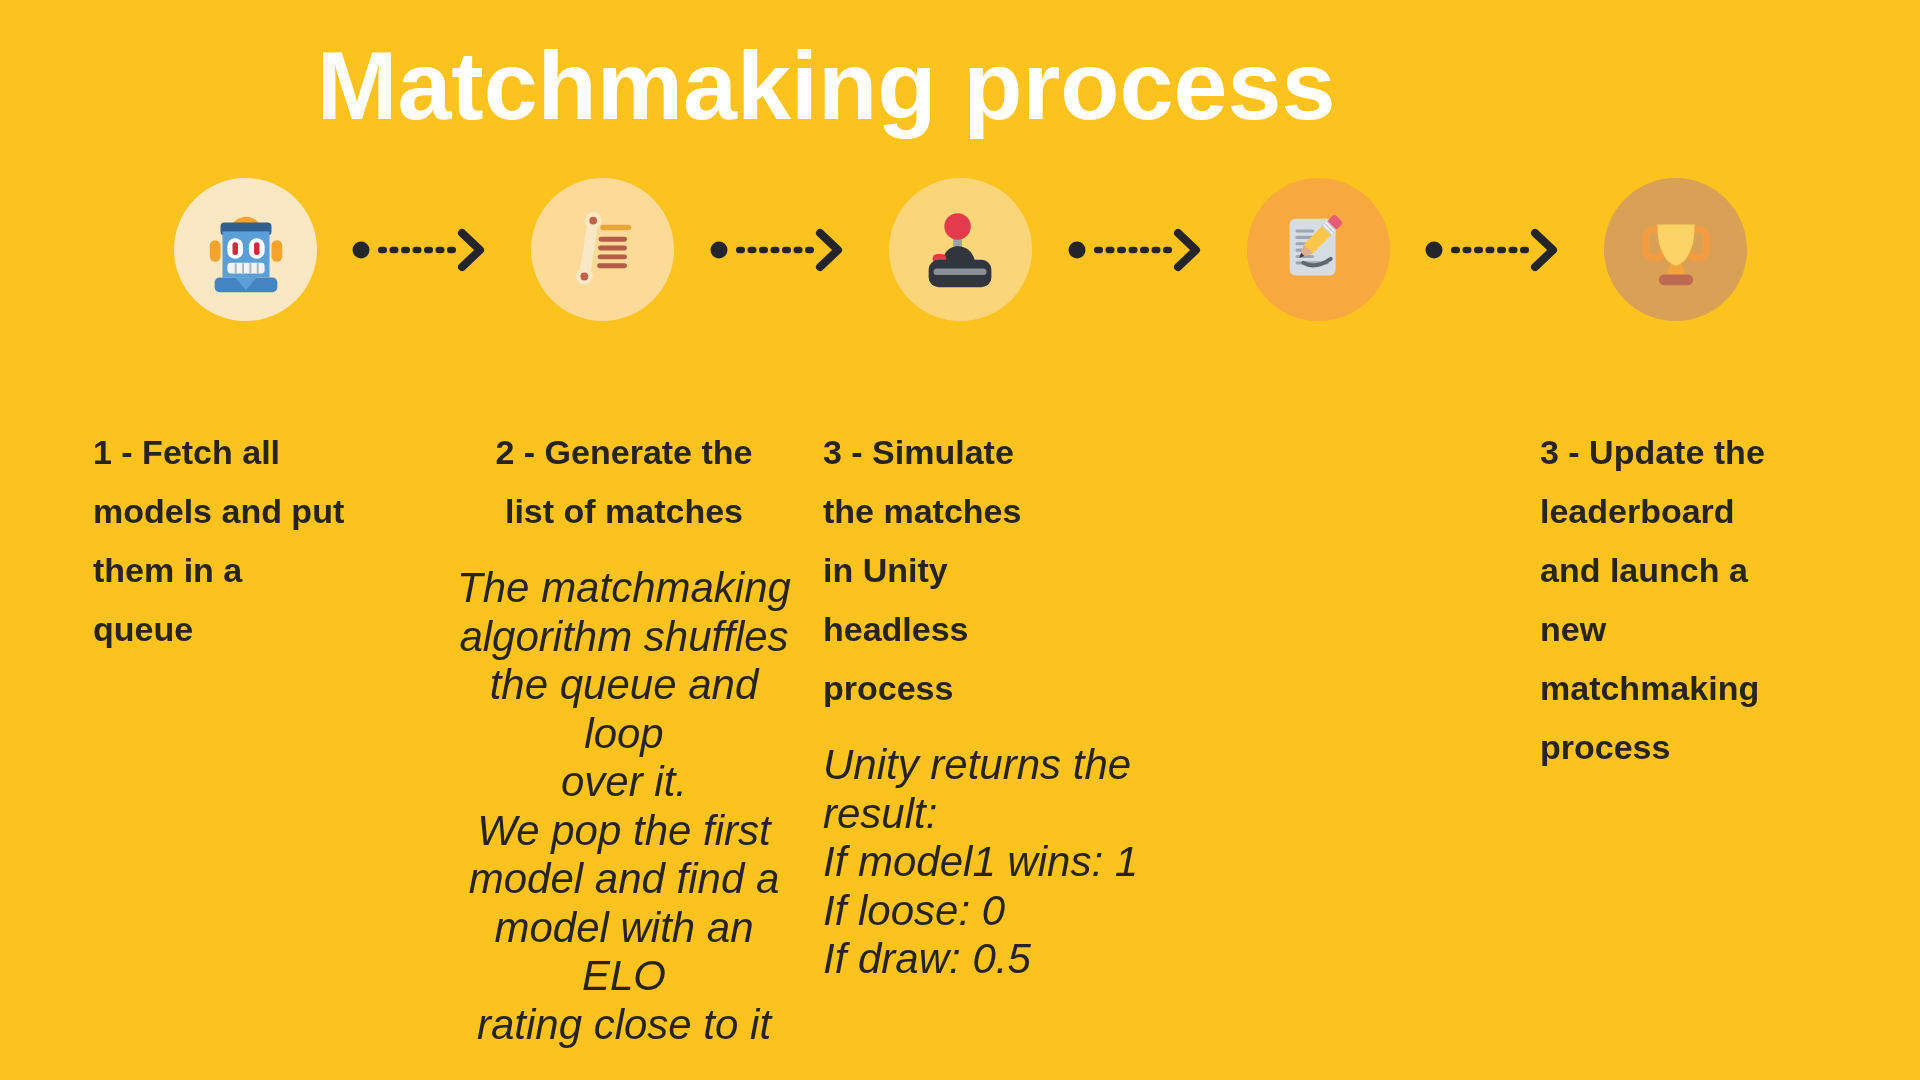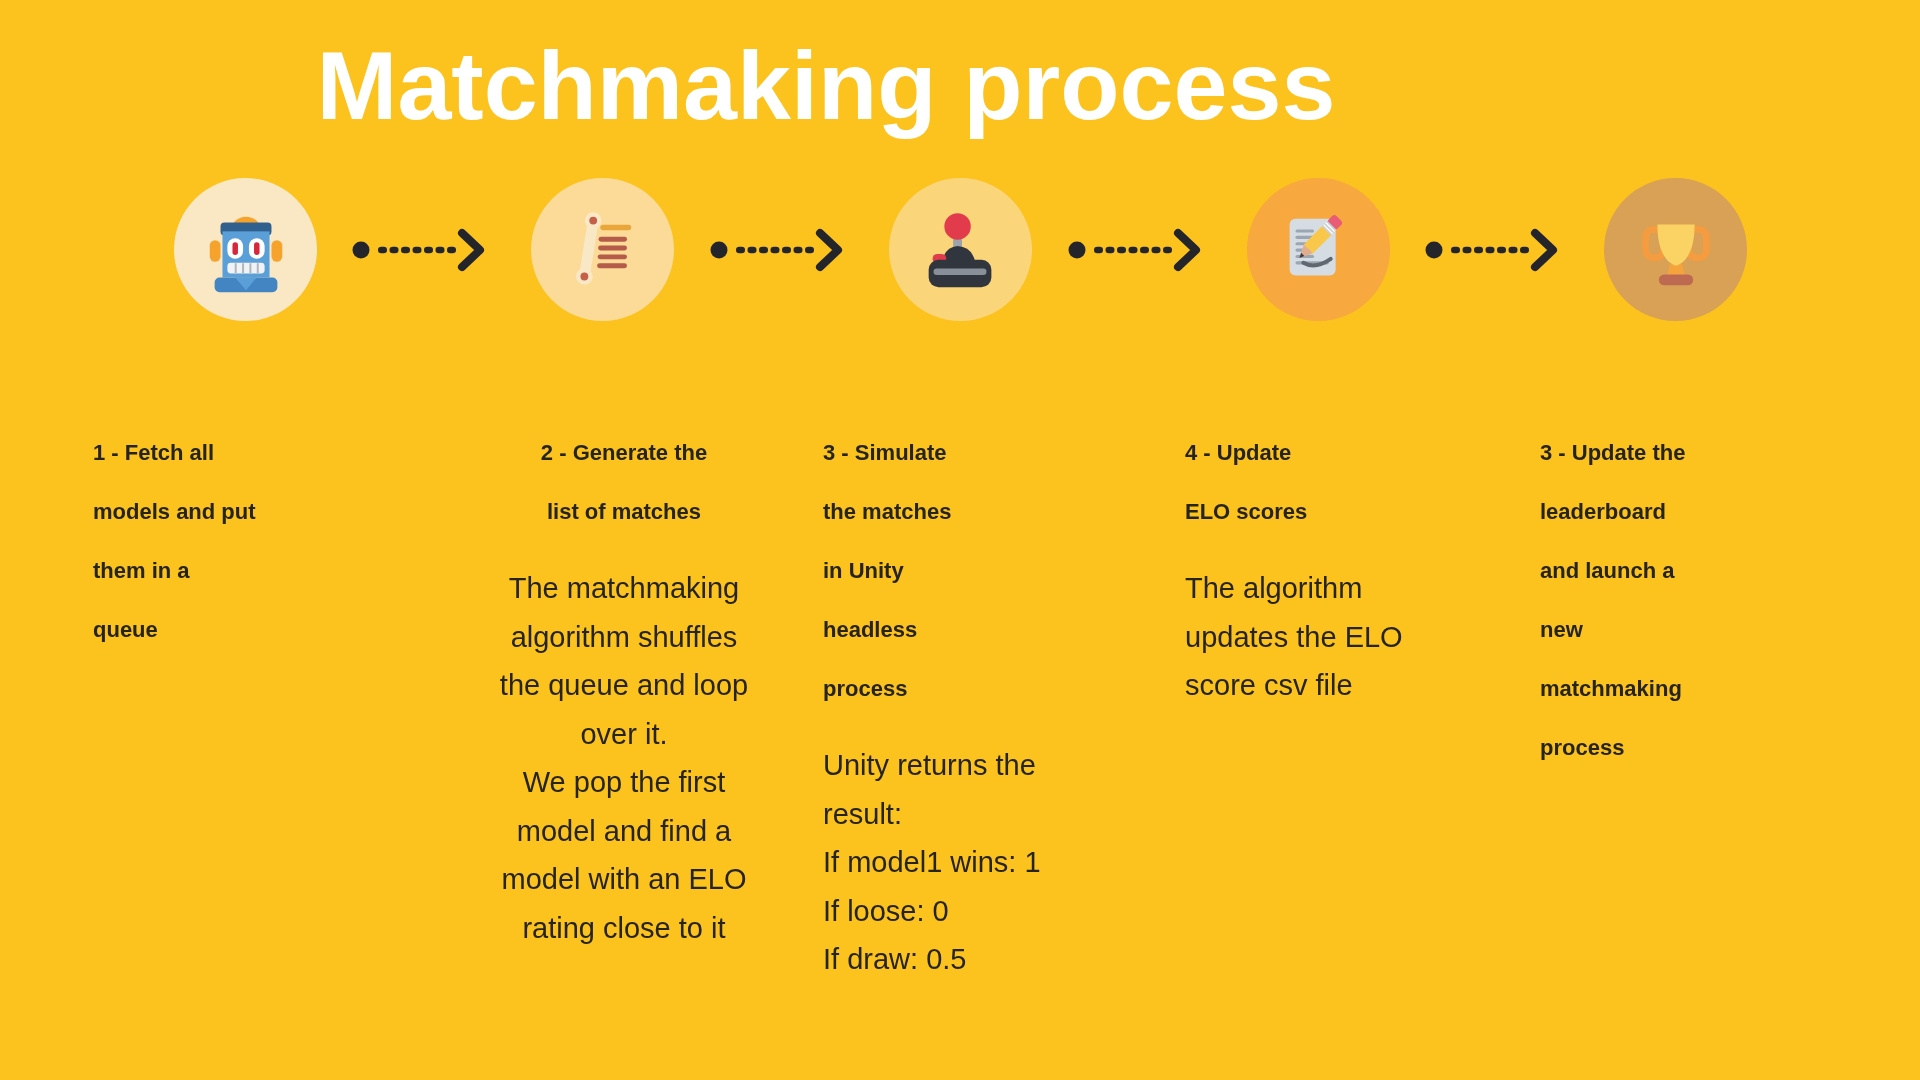--- a/index.html
+++ b/index.html
@@ -11,22 +11,22 @@
     position:absolute;top:30px;left:0;width:1652px;text-align:center;
     font-size:97px;font-weight:bold;color:#FFFFFF;letter-spacing:0px;
   }
   .circle{
     position:absolute;top:178px;width:143px;height:143px;border-radius:50%;
     display:flex;align-items:center;justify-content:center;
   }
   .circle svg{width:98px;height:98px;display:block;}
   .arrow{position:absolute;top:228px;width:140px;height:44px;}
   .col{position:absolute;top:405px;width:352px;white-space:pre-line;color:#26241E;}
-  .col .heading{font-size:22px;font-weight:bold;line-height:59px;}
-  .col .body{font-size:29px;font-weight:normal;line-height:48.5px;margin-top:5px;}
+  .col .heading{font-size:34px;font-weight:bold;line-height:59px;}
+  .col .body{font-size:42px;font-weight:normal;line-height:48.5px;margin-top:5px;font-style:italic;}
   .c1{left:174px;} .c2{left:531px;} .c3{left:889px;} .c4{left:1247px;} .c5{left:1604px;}
   .a1{left:352px;} .a2{left:710px;} .a3{left:1068px;} .a4{left:1425px;}
   .t1{left:93px;} .t2{left:448px;text-align:center;} .t3{left:823px;} .t4{left:1185px;} .t5{left:1540px;}
 </style>
 </head>
 <body>
 
 <div class="canvas">
 
   <div class="title">Matchmaking process</div>
@@ -187,27 +187,20 @@
 the matches
 in Unity
 headless
 process</div>
     <div class="body">Unity returns the
 result:
 If model1 wins: 1
 If loose: 0
 If draw: 0.5</div>
   </div>
-  <div class="col t4">
-    <div class="heading">4 - Update
-ELO scores</div>
-    <div class="body">The algorithm
-updates the ELO
-score csv file</div>
-  </div>
   <div class="col t5">
     <div class="heading">3 - Update the
 leaderboard
 and launch a
 new
 matchmaking
 process</div>
     <div class="body"></div>
   </div>
 

